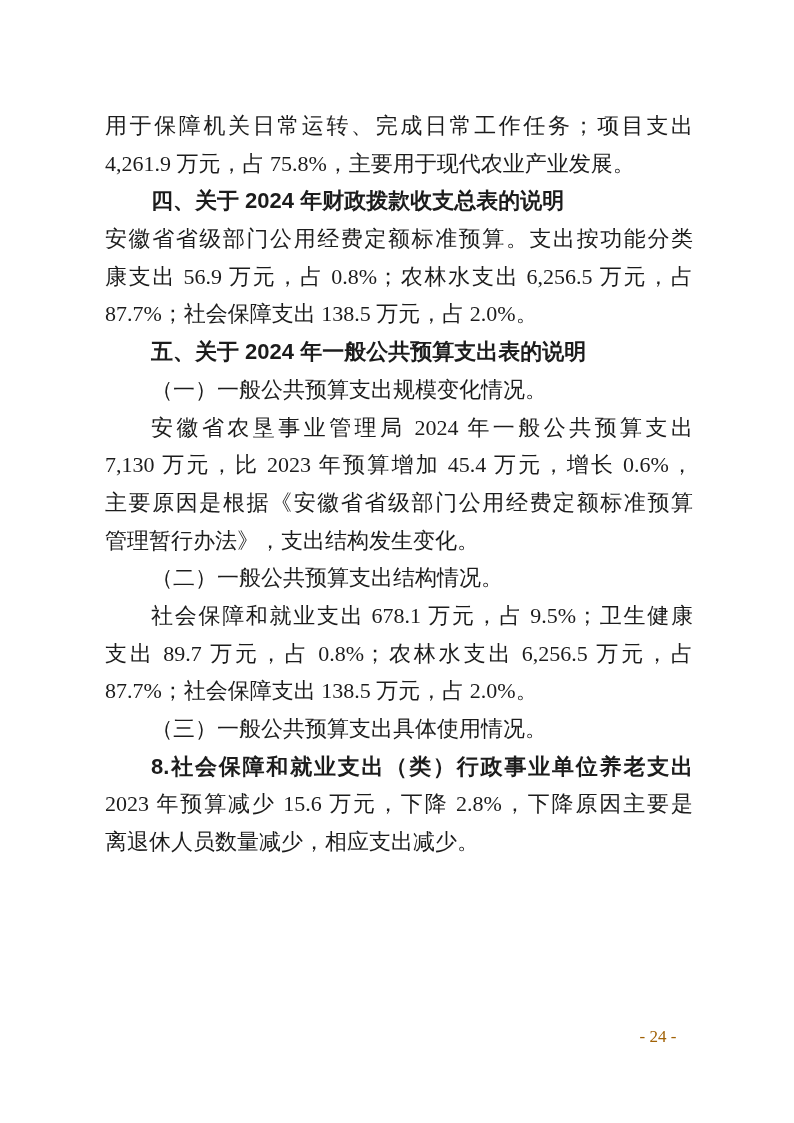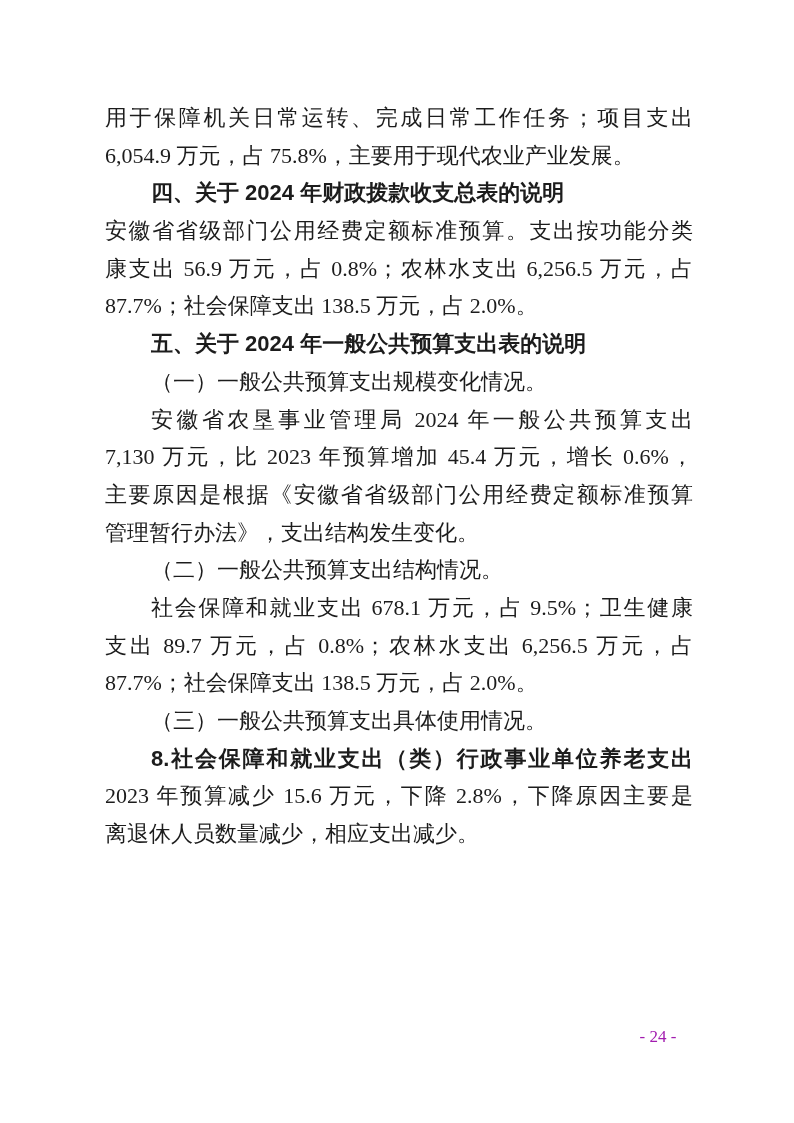--- a/index.html
+++ b/index.html
@@ -12,21 +12,21 @@
     width: 794px;
     height: 1123px;
     background: #ffffff;
     overflow: hidden;
     font-family: "Liberation Serif", "DejaVu Serif", serif;
     color: #1c1c1c;
   }
   .document-body {
     position: absolute;
     left: 105px;
-    top: 99px;
+    top: 107px;
     width: 588px;
   }
   .line {
     font-size: 22px;
     line-height: 37.7px;
     height: 37.7px;
     text-align: left;
     text-justify: inter-ideograph;
     white-space: normal;
   }
@@ -43,31 +43,31 @@
     font-weight: 700;
   }
   .page-number {
     position: absolute;
     left: 628px;
     top: 1027px;
     width: 60px;
     text-align: center;
     font-size: 17px;
     line-height: 20px;
-    color: #a21caf;
+    color: #a16207;
     font-family: "Liberation Serif", "DejaVu Serif", serif;
   }
 </style>
 </head>
 <body>
 
 <div class="page">
   <div class="document-body">
       <div class="line justify"><span>用于保障机关日常运转、完成日常工作任务；项目支出</span></div>
-      <div class="line"><span>6,054.9 万元，占 75.8%，主要用于现代农业产业发展。</span></div>
+      <div class="line"><span>4,261.9 万元，占 75.8%，主要用于现代农业产业发展。</span></div>
       <div class="line indent heading"><span class="bold">四、关于 2024 年财政拨款收支总表的说明</span></div>
       <div class="line justify"><span>安徽省省级部门公用经费定额标准预算。支出按功能分类</span></div>
       <div class="line justify"><span>康支出 56.9 万元，占 0.8%；农林水支出 6,256.5 万元，占</span></div>
       <div class="line"><span>87.7%；社会保障支出 138.5 万元，占 2.0%。</span></div>
       <div class="line indent heading"><span class="bold">五、关于 2024 年一般公共预算支出表的说明</span></div>
       <div class="line indent"><span>（一）一般公共预算支出规模变化情况。</span></div>
       <div class="line justify indent"><span>安徽省农垦事业管理局 2024 年一般公共预算支出</span></div>
       <div class="line justify"><span>7,130 万元，比 2023 年预算增加 45.4 万元，增长 0.6%，</span></div>
       <div class="line justify"><span>主要原因是根据《安徽省省级部门公用经费定额标准预算</span></div>
       <div class="line"><span>管理暂行办法》，支出结构发生变化。</span></div>

